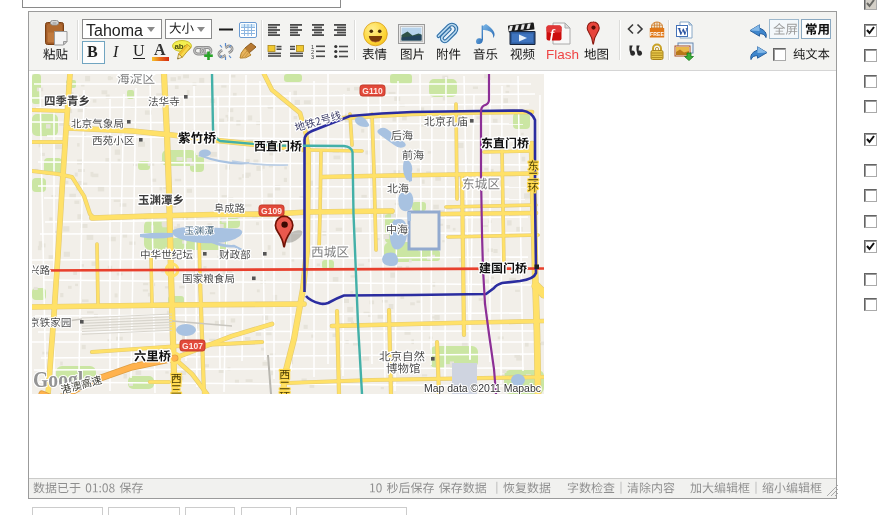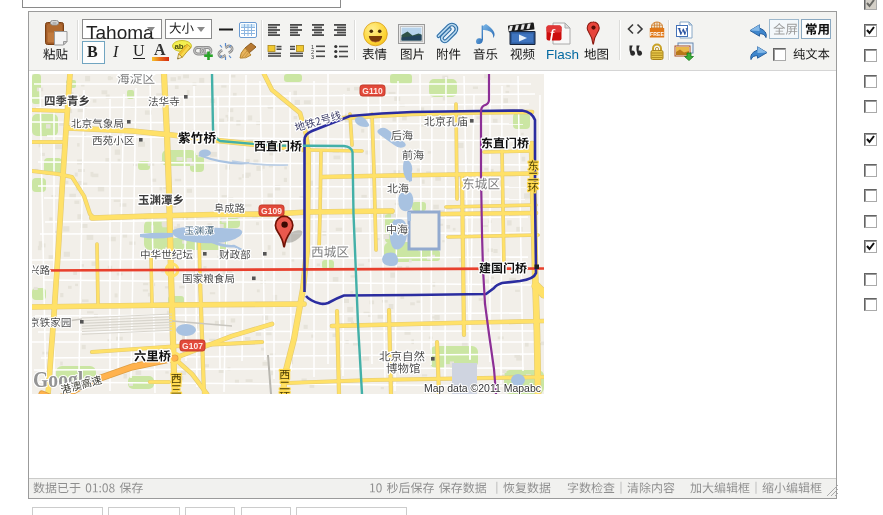--- a/index.html
+++ b/index.html
@@ -150,21 +150,21 @@
         <use href="#g8d34r" x="1000.0"></use>
       </g>
     </g>
   </svg>
 <div class="sep" style="left:77px;top:20px;height:40px"></div>
 <div class="sep" style="left:261px;top:20px;height:40px"></div>
 <div class="sep" style="left:353.5px;top:20px;height:40px"></div>
 <div class="sep" style="left:619px;top:20px;height:40px"></div>
 <div class="sep" style="left:668px;top:20px;height:40px"></div>
 <div class="dd" style="left:82px;top:19px;width:78px;height:18px"></div>
-<span style="position:absolute;left:86px;top:21.5px;font-size:19px;color:#222">Tahoma</span>
+<span style="position:absolute;left:86px;top:21.5px;font-size:16px;color:#222">Tahoma</span>
 <div class="ddarrow" style="left:147px;top:27px"></div>
 <div class="dd" style="left:165px;top:19px;width:45px;height:18px"></div>
 <svg style="position:absolute;left:169.0px;top:21.5px;overflow:visible" width="25" height="16">
     <g transform="translate(0,10.75)">
       <g transform="scale(0.01250,-0.01250)" fill="#222">
         <use href="#g5927r" x="0.0"></use>
         <use href="#g5c0fr" x="1000.0"></use>
       </g>
     </g>
   </svg>
@@ -208,21 +208,21 @@
     </g>
   </svg>
 <svg style="position:absolute;left:510.0px;top:47.5px;overflow:visible" width="25" height="16">
     <g transform="translate(0,10.75)">
       <g transform="scale(0.01250,-0.01250)" fill="#1a1a1a">
         <use href="#g89c6r" x="0.0"></use>
         <use href="#g9891r" x="1000.0"></use>
       </g>
     </g>
   </svg>
-<span style="position:absolute;left:546px;top:47px;font-size:13.5px;color:#0369a1">Flash</span>
+<span style="position:absolute;left:546px;top:47px;font-size:13.5px;color:#ef4444">Flash</span>
 <svg style="position:absolute;left:583.5px;top:47.5px;overflow:visible" width="25" height="16">
     <g transform="translate(0,10.75)">
       <g transform="scale(0.01250,-0.01250)" fill="#1a1a1a">
         <use href="#g5730r" x="0.0"></use>
         <use href="#g56fer" x="1000.0"></use>
       </g>
     </g>
   </svg>
 <div class="btn2" style="left:769px;top:19px"></div>
 <svg style="position:absolute;left:772.5px;top:23.0px;overflow:visible" width="25" height="16">

